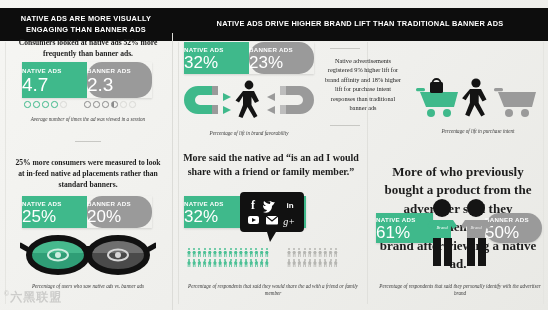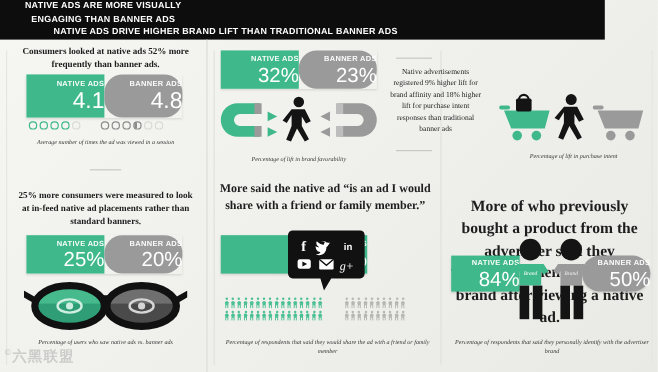--- a/index.html
+++ b/index.html
@@ -12,25 +12,24 @@
   }
   #page {
     width: 548px; height: 310px;
     position: relative;
     background: linear-gradient(135deg,#f6f6f3 0%,#efefec 55%,#e9e9e5 100%);
     overflow: hidden;
   }
 
   
   .header {
-    position: absolute; top: 0; left: 0;
-    width: 504px; height: 33px;
+    position: absolute; top: 8px; left: 0;
+    width: 548px; height: 33px;
     background: #0d0d0d;
     display: flex;
-    flex-direction: column;
   }
   .hdr-col {
     display: flex; align-items: center; justify-content: center;
     text-align: center;
     font-family: "Liberation Sans", sans-serif;
     font-weight: bold;
     color: #ffffff;
     font-size: 7.4px;
     letter-spacing: 0.25px;
     line-height: 1.45;
@@ -88,21 +87,21 @@
   
   .statbar {
     position: absolute;
     display: flex;
     box-shadow: 0 1px 2px rgba(0,0,0,0.13);
   }
   .stat-half {
     flex: 1;
     display: flex;
     flex-direction: column;
-    align-items: flex-end;
+    align-items: flex-start;
     justify-content: center;
     color: #fff;
   }
   .stat-native { background: #3fb98b; }
   .stat-banner { background: #9a9a9a; border-radius: 15px; }
   .stat-label {
     font-family: "Liberation Sans", sans-serif;
     font-size: 6.2px;
     font-weight: bold;
     letter-spacing: 0.3px;
@@ -190,25 +189,25 @@
   <div class="vdiv vdiv-main"></div>
   <div class="vdiv vdiv-a"></div>
   <div class="vdiv vdiv-b"></div>
   <div class="vdiv vdiv-c"></div>
 
   <div class="lede" style="left:12px; top:38px; width:152px;">Consumers looked at native ads 52% more frequently than banner ads.</div>
 
   <div class="statbar" style="left:22px; top:62px; width:130px; height:36px;">
     <div class="stat-half stat-native">
       <div class="stat-label">NATIVE ADS</div>
-      <div class="stat-value v-big">4.1</div>
+      <div class="stat-value v-big">4.7</div>
     </div>
     <div class="stat-half stat-banner">
       <div class="stat-label">BANNER ADS</div>
-      <div class="stat-value v-big">4.8</div>
+      <div class="stat-value v-big">2.3</div>
     </div>
   </div>
 
   <div class="circrow" style="left:24px; top:101px;">
     <span class="circ"></span>
     <span class="circ"></span>
     <span class="circ"></span>
     <span class="circ"></span>
     <span class="circ faint"></span>
   </div>
@@ -440,21 +439,21 @@
     </div>
   </div>
 
   <div class="caption" style="left:186px; top:283px; width:174px;">Percentage of respondents that said they would share the ad with a friend or family member</div>
 
   <div class="lede" style="left:374px; top:163px; width:168px; font-size:13px;">More of who previously bought a product from the advertiser said they “personally identify with” the brand after viewing a native ad.</div>
 
   <div class="statbar split-bg" style="left:376px; top:213px; width:166px; height:30px;">
     <div class="stat-half stat-native">
       <div class="stat-label">NATIVE ADS</div>
-      <div class="stat-value v-mid">84%</div>
+      <div class="stat-value v-mid">61%</div>
     </div>
     <div style="width:52px;"></div>
     <div class="stat-half stat-banner">
       <div class="stat-label">BANNER ADS</div>
       <div class="stat-value v-mid">50%</div>
     </div>
   </div>
 
   <div class="illus" style="left:425px; top:198px; width:68px; height:72px;">
     <svg width="68" height="72" viewBox="0 0 68 72">

